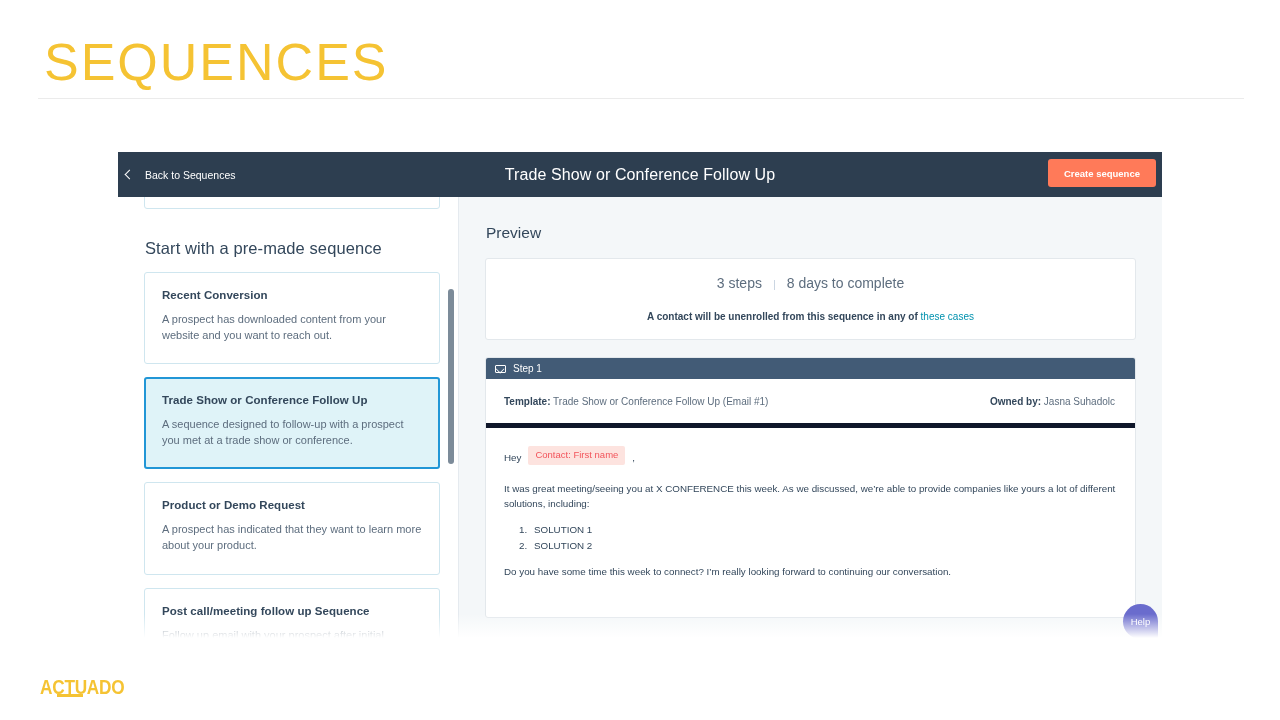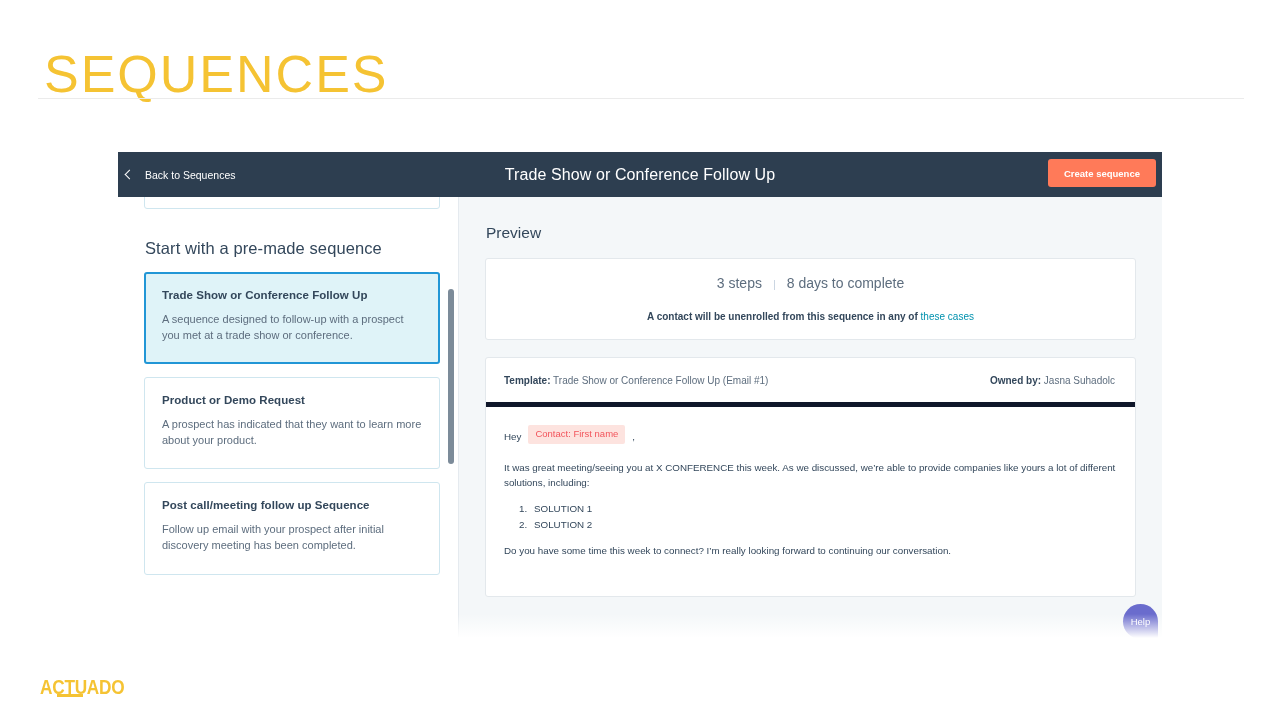--- a/index.html
+++ b/index.html
@@ -9,21 +9,21 @@
     height: 720px;
     background: #ffffff;
     font-family: "Liberation Sans", sans-serif;
     overflow: hidden;
   }
 
   
   .page-title {
     position: absolute;
     left: 44px;
-    top: 48px;
+    top: 36px;
     font-size: 52px;
     font-weight: 400;
     letter-spacing: 2px;
     color: #f5c333;
     line-height: 1;
   }
   .title-rule {
     position: absolute;
     left: 38px;
     top: 98px;
@@ -365,20 +365,24 @@
 
   <div class="app-body">
 
     <div class="left-col">
       <div class="left-inner">
 
         <div class="seq-card partial"></div>
 
         <div class="section-heading">Start with a pre-made sequence</div>
 
+        <div class="seq-card">
+          <div class="seq-name">Recent Conversion</div>
+          <div class="seq-desc">A prospect has downloaded content from your website and you want to reach out.</div>
+        </div>
 
         <div class="seq-card selected">
           <div class="seq-name">Trade Show or Conference Follow Up</div>
           <div class="seq-desc">A sequence designed to follow-up with a prospect you met at a trade show or conference.</div>
         </div>
 
         <div class="seq-card">
           <div class="seq-name">Product or Demo Request</div>
           <div class="seq-desc">A prospect has indicated that they want to learn more about your product.</div>
         </div>
@@ -401,20 +405,24 @@
           <span class="summary-sep"></span>
           <span>8 days to complete</span>
         </div>
         <div class="summary-bottom">
           <span>A contact will be unenrolled from this sequence in any of</span>
           <span class="link-teal">these cases</span>
         </div>
       </div>
 
       <div class="step-card">
+        <div class="step-head">
+          <span class="env-icon"></span>
+          <span class="step-label">Step 1</span>
+        </div>
 
         <div class="step-meta">
           <div>
             <span class="meta-k">Template:</span>
             <span>Trade Show or Conference Follow Up (Email #1)</span>
           </div>
           <div>
             <span class="meta-k">Owned by:</span>
             <span>Jasna Suhadolc</span>
           </div>

